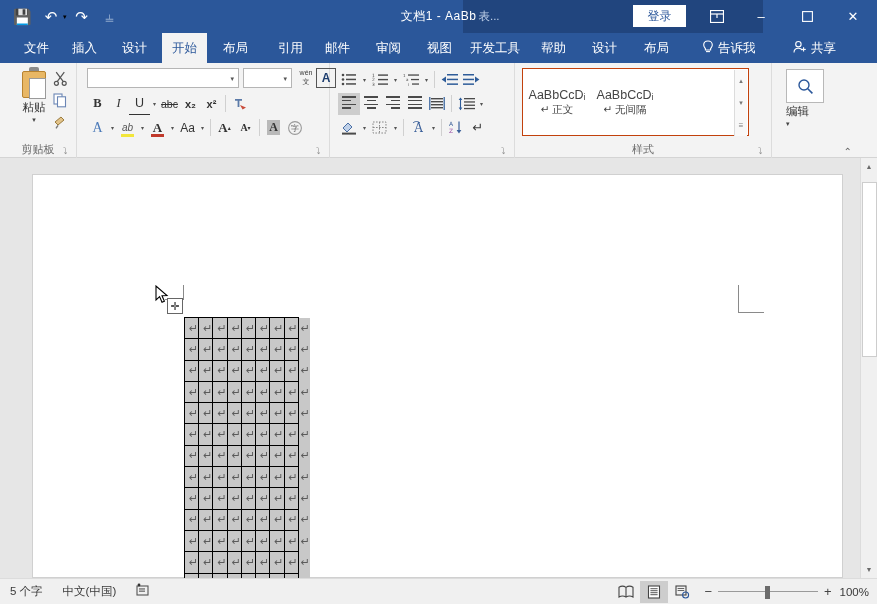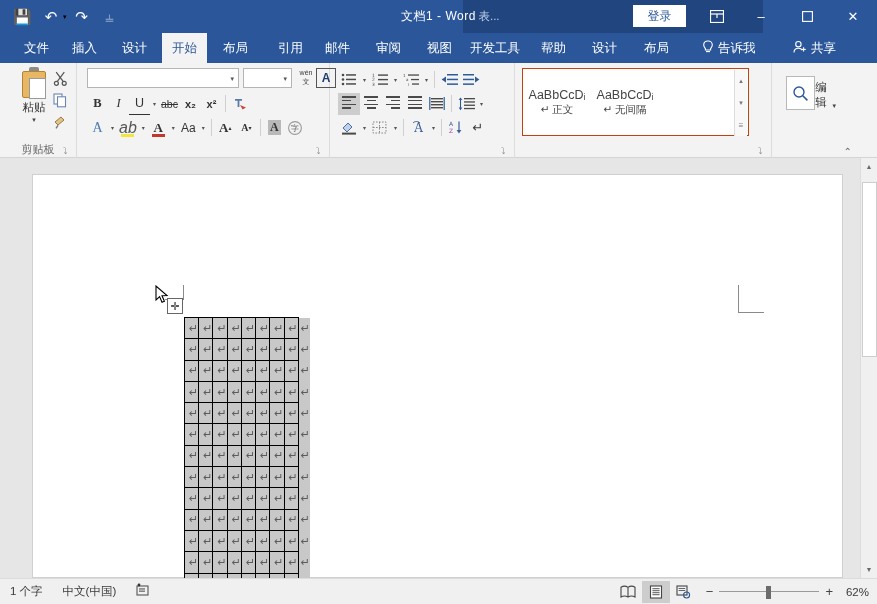--- a/index.html
+++ b/index.html
@@ -182,22 +182,22 @@
   .style-scroll {
     position: absolute; right: 1px; top: 1px; width: 13px; height: 66px;
     background: #f8f8f8; border-left: 1px solid #dcdcdc;
     display: flex; flex-direction: column;
   }
   .ss-btn { flex: 1; display: flex; align-items: center; justify-content: center; font-size: 7px; color: #777; }
 
   
   #grp-edit { left: 772px; width: 85px; border-right: none; }
   .edit-big {
-    position: absolute; left: 14px; top: 13px; width: 50px;
-    display: flex; align-items: flex-end;
+    position: absolute; left: 14px; top: 6px; width: 50px;
+    display: flex; flex-direction: column; align-items: flex-start;
   }
   .edit-ico {
     width: 38px; height: 34px; border: 1px solid #b8b8b8; background: #fff;
     display: flex; align-items: center; justify-content: center; font-size: 16px; color: #2b579a;
   }
   .collapse-ribbon {
     position: absolute; right: 5px; bottom: 1px; font-size: 10px; color: #666;
   }
 
   
@@ -288,21 +288,21 @@
     <div class="ctx-block"></div>
 
     <div class="qat">
       <div class="qat-btn">💾</div>
       <div class="qat-btn">↶</div>
       <div class="qat-caret">▾</div>
       <div class="qat-btn">↷</div>
       <div class="qat-btn dis">⫨</div>
     </div>
 
-    <div class="title-text">文档1  -  Word</div>
+    <div class="title-text">文档1  -  AaBb</div>
 
     <div class="ctx-title">表...</div>
     <div class="signin">登录</div>
     <div class="ribbondisp">
       <svg width="14" height="13" viewBox="0 0 14 13" aria-hidden="true">
         <rect x="0.5" y="0.5" width="13" height="12" fill="none" stroke="#ffffff" stroke-width="1.2"></rect>
         <line x1="0.5" y1="4" x2="13.5" y2="4" stroke="#ffffff" stroke-width="1.2"></line>
         <line x1="7" y1="4" x2="7" y2="8" stroke="#ffffff" stroke-width="1.2"></line>
       </svg>
     </div>
@@ -417,21 +417,21 @@
           </svg>
         </div>
       </div>
 
       <div class="frow" id="frow2">
         <div class="fbtn">
           <span style="font-family:'Liberation Serif',serif;font-size:14px;color:#4a79b8;">A</span>
         </div>
         <div class="mini-caret">▾</div>
         <div class="fbtn" style="position:relative;">
-          <span style="font-size:16px;color:#555;font-style:italic;">ab</span>
+          <span style="font-size:10px;color:#555;font-style:italic;">ab</span>
             <span class="ylwbar"></span>
         </div>
         <div class="mini-caret">▾</div>
         <div class="fbtn" style="position:relative;">
           <span style="font-family:'Liberation Serif',serif;font-size:13px;font-weight:700;color:#333;">A</span>
             <span class="redbar"></span>
         </div>
         <div class="mini-caret">▾</div>
         <div class="fbtn" style="font-size:12px;">Aa</div>
         <div class="mini-caret">▾</div>
@@ -621,20 +621,21 @@
         <div class="style-item">
           <div class="style-prev">AaBbCcDᵢ</div>
           <div class="style-name">↵ 无间隔</div>
         </div>
         <div class="style-scroll">
           <div class="ss-btn">▴</div>
           <div class="ss-btn">▾</div>
           <div class="ss-btn" style="font-size:8px;">≡</div>
         </div>
       </div>
+      <div class="grp-label">样式</div>
       <div class="grp-launcher">⤵</div>
     </div>
 
     <div class="grp" id="grp-edit">
       <div class="edit-big">
         <div class="edit-ico">
           <svg width="17" height="17" viewBox="0 0 17 17" aria-hidden="true">
             <circle cx="7" cy="7" r="5" fill="none" stroke="#2b579a" stroke-width="1.4"></circle>
             <line x1="10.8" y1="10.8" x2="15.4" y2="15.4" stroke="#2b579a" stroke-width="1.6"></line>
           </svg>
@@ -815,21 +816,21 @@
     </div>
   </div>
 
   <div class="vsb">
     <div class="vsb-up">▲</div>
     <div class="vsb-thumb"></div>
     <div class="vsb-dn">▼</div>
   </div>
 
   <div class="status">
-    <div class="st-item">1 个字</div>
+    <div class="st-item">5 个字</div>
     <div class="st-item">中文(中国)</div>
     <div class="st-item proof-ico">
       <svg width="14" height="14" viewBox="0 0 14 14" aria-hidden="true">
         <rect x="1" y="3" width="11" height="9" fill="none" stroke="#555" stroke-width="1.1"></rect>
         <rect x="3" y="5.4" width="6" height="1.1" fill="#555"></rect>
         <rect x="3" y="7.6" width="6" height="1.1" fill="#555"></rect>
         <circle cx="3" cy="2" r="1.4" fill="#333"></circle>
       </svg>
     </div>
 
@@ -859,17 +860,17 @@
       </div>
 
       <div class="zoom-wrap">
         <span class="zsign">−</span>
         <span class="zslider">
           <span class="ztrack"></span>
             <span class="zthumb"></span>
         </span>
         <span class="zsign">+</span>
       </div>
-      <div class="zpct">62%</div>
+      <div class="zpct">100%</div>
     </div>
   </div>
 
 </div>
 
 </body></html>

